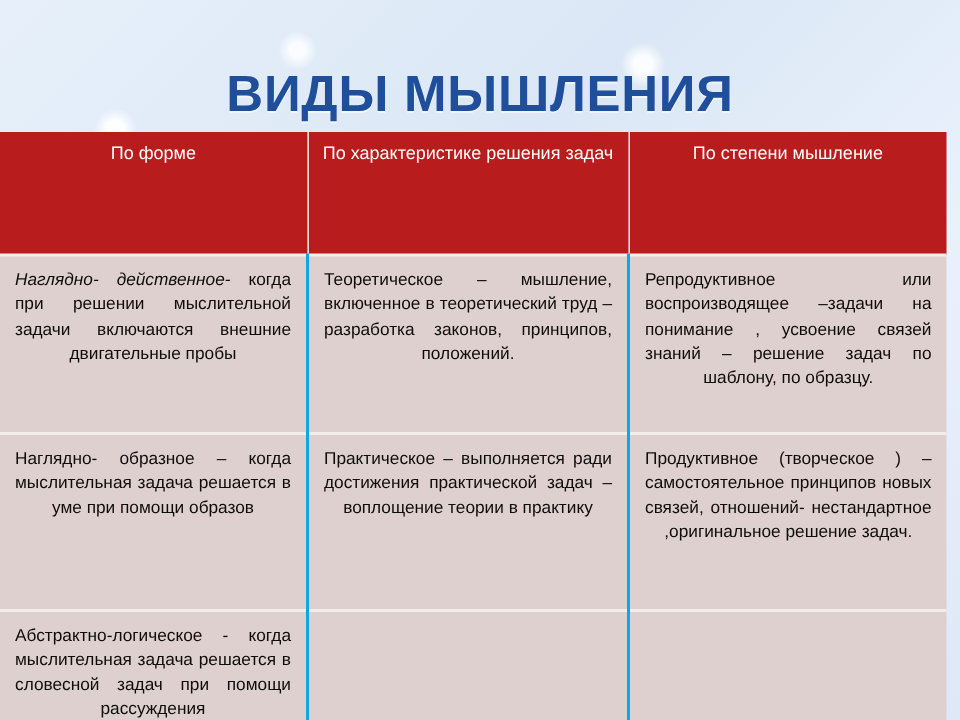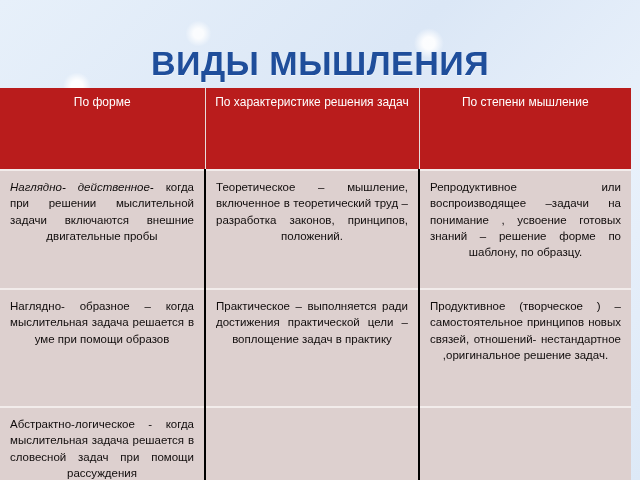--- a/index.html
+++ b/index.html
@@ -82,21 +82,21 @@
   #mind-table thead th:last-child { border-right: none; }
   #mind-table thead th.center { text-align: center; }
   #mind-table thead th.left { text-align: center; }
 
   #mind-table tbody td {
     background-color: #ddd0cf;
     color: #100c0c;
     vertical-align: top;
     padding: 8px 10px 8px 10px;
     border-top: 2px solid #f2eceb;
-    border-right: 2px solid #000000;
+    border-right: 2px solid #0ea5e9;
     line-height: 1.42;
     text-align: justify;
     text-align-last: center;
     font-size: 11.5px;
   }
   #mind-table tbody td:last-child { border-right: none; }
 
   #mind-table tbody tr.r1 td { height: 101px; }
   #mind-table tbody tr.r2 td { height: 100px; }
   #mind-table tbody tr.r3 td { height: 91px; }
@@ -122,25 +122,25 @@
     <tr>
       <th class="center">По форме</th>
       <th class="left">По характеристике решения задач</th>
       <th class="left">По степени мышление</th>
     </tr>
   </thead>
   <tbody>
     <tr class="r1">
       <td><span class="cell-lead-italic">Наглядно- действенное-</span><span> когда при решении мыслительной задачи включаются внешние двигательные пробы</span></td>
       <td>Теоретическое – мышление, включенное в теоретический труд – разработка законов, принципов, положений.</td>
-      <td>Репродуктивное или воспроизводящее –задачи на понимание , усвоение готовых знаний – решение форме по шаблону, по образцу.</td>
+      <td>Репродуктивное или воспроизводящее –задачи на понимание , усвоение связей знаний – решение задач по шаблону, по образцу.</td>
     </tr>
     <tr class="r2">
       <td><span class="cell-lead-italic"></span><span>Наглядно- образное – когда мыслительная задача решается в уме при помощи образов</span></td>
-      <td>Практическое – выполняется ради достижения практической цели – воплощение задач в практику</td>
+      <td>Практическое – выполняется ради достижения практической задач – воплощение теории в практику</td>
       <td>Продуктивное (творческое ) – самостоятельное принципов новых связей, отношений- нестандартное ,оригинальное решение задач.</td>
     </tr>
     <tr class="r3">
       <td><span class="cell-lead-italic"></span><span>Абстрактно-логическое - когда мыслительная задача решается в словесной задач при помощи рассуждения</span></td>
       <td></td>
       <td></td>
     </tr>
   </tbody>
 </table>
 

